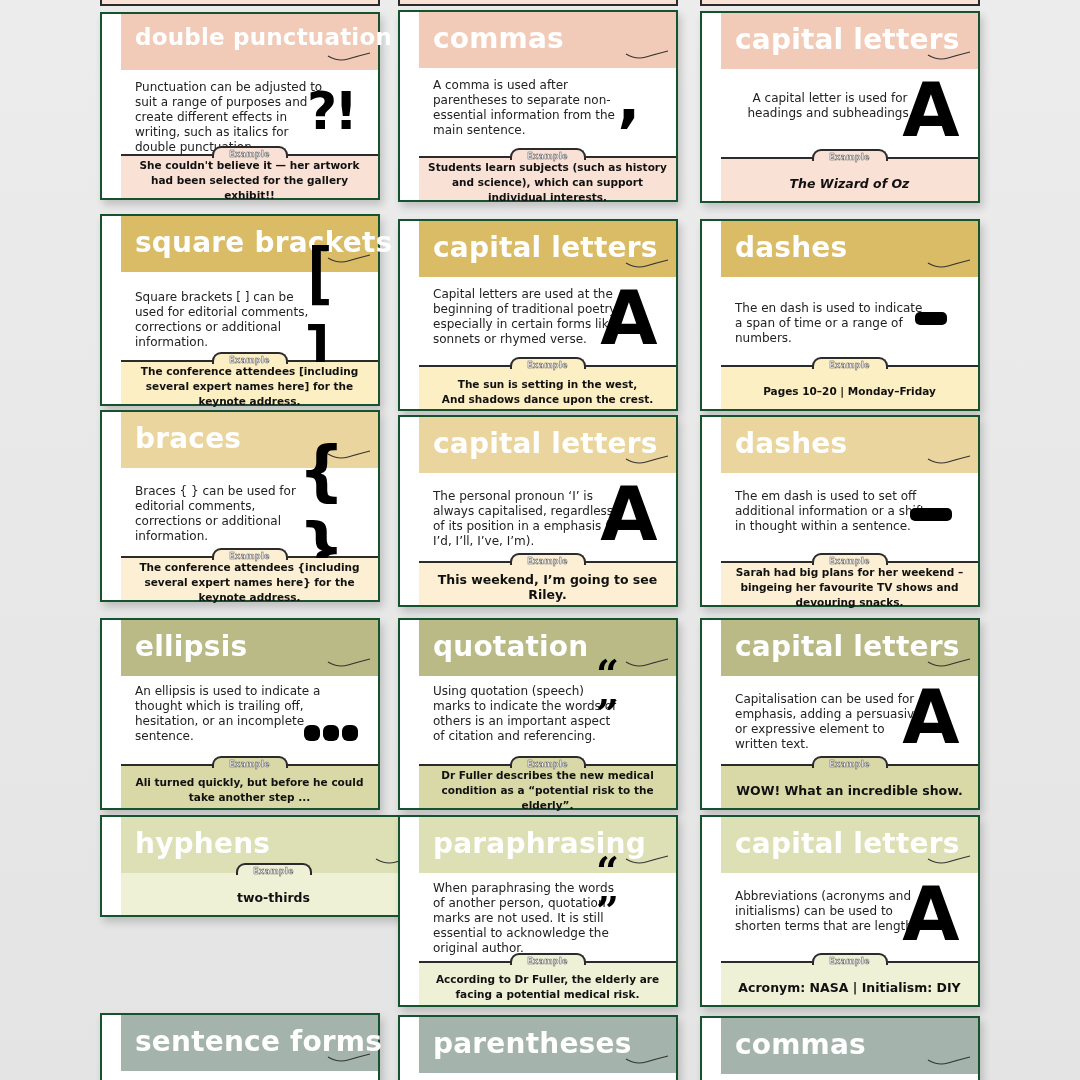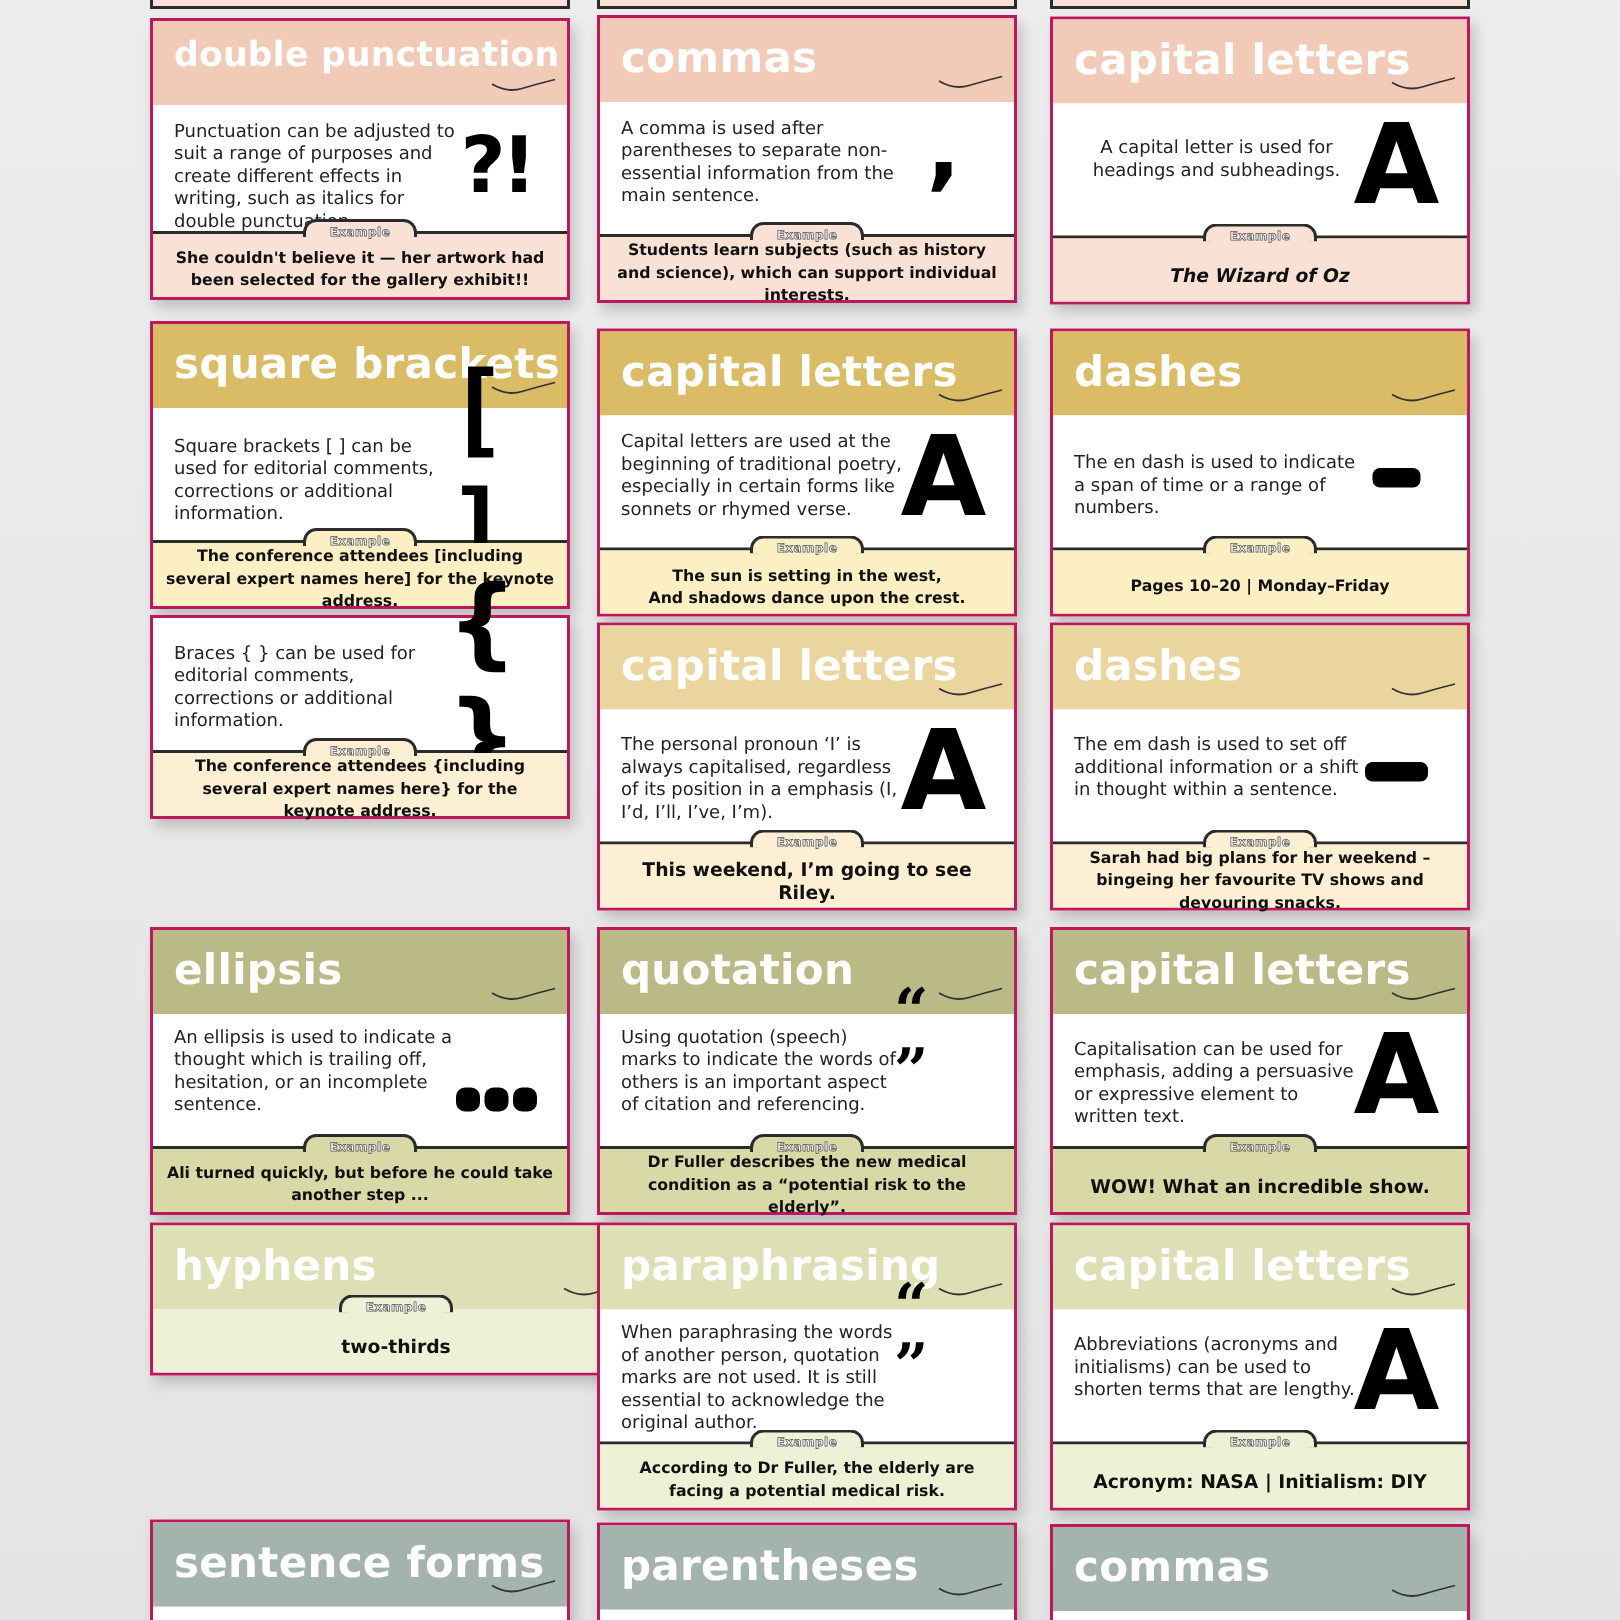--- a/index.html
+++ b/index.html
@@ -6,24 +6,25 @@
   body {
     width: 1080px; height: 1080px; overflow: hidden;
     background: linear-gradient(180deg, #ececec 0%, #e4e4e4 100%);
     position: relative;
     font-family: "Liberation Sans", sans-serif;
   }
   .card {
     position: absolute;
     width: 278px;
     background: #fff;
-    border: 2px solid #be185d;
+    border: 2px solid #14532d;
     box-sizing: border-box;
     box-shadow: 3px 5px 8px rgba(0,0,0,0.18);
     overflow: visible;
+    padding-left: 19px;
   }
   .card-top {
     height: 56px;
     position: relative;
     border-bottom: 0;
   }
   .card-title {
     position: absolute; left: 14px; top: 10px;
     font-family: "DejaVu Sans", sans-serif;
     font-weight: bold; font-size: 28px; color: #fff;
@@ -208,20 +209,26 @@
   </div>
   <div class="card-bot" style="background:#fdefc4;height:42px;">
     <div class="example-tab" style="background:#fdefc4;">
         <span class="example-label">Example</span>
       </div>
     <div class="example-text">Pages 10–20 | Monday–Friday</div>
   </div>
 </div>
 
 <div class="card" style="left:100px;top:410px;width:280px;">
+  <div class="card-top" style="background:#ebd59f;">
+    <div class="card-title">braces</div>
+    <svg class="brand-squiggle" viewBox="0 0 46 14">
+        <path d="M2 6 Q12 12 22 9 T44 3" stroke="#333" stroke-width="1.2" fill="none"></path>
+      </svg>
+  </div>
   <div class="card-mid" style="height:88px;">
     <div class="card-desc" style="top:16px;">Braces { } can be used for editorial comments, corrections or additional information.</div>
     <div class="card-glyph br">{ }</div>
   </div>
   <div class="card-bot" style="background:#fcefd3;height:42px;">
     <div class="example-tab" style="background:#fcefd3;">
         <span class="example-label">Example</span>
       </div>
     <div class="example-text">The conference attendees {including several expert names here} for the keynote address.</div>
   </div>

